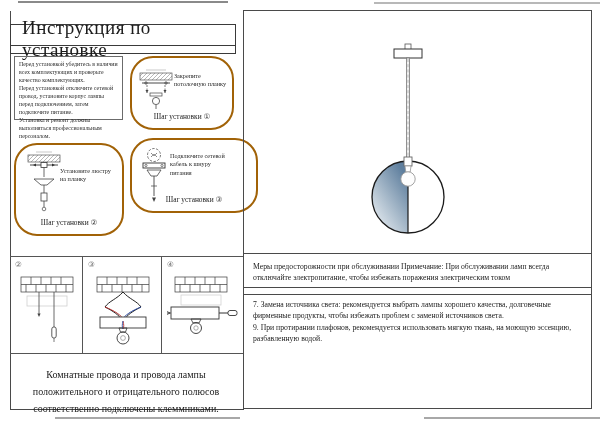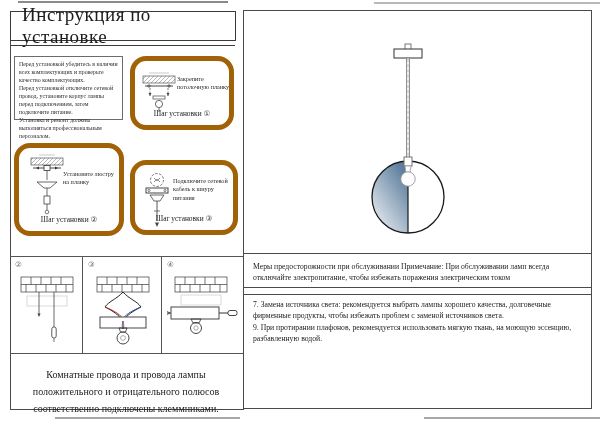--- a/index.html
+++ b/index.html
@@ -5,31 +5,31 @@
   html,body{margin:0;padding:0;background:#e8e8e8;}
   .page{
     position:relative;width:600px;height:422px;background:#ffffff;
     font-family:"Liberation Serif","DejaVu Serif",serif;color:#1c1c1c;
     overflow:hidden;
   }
   .mark{position:absolute;}
   
   .left-outline{position:absolute;left:10px;top:11px;width:233px;height:398px;
     border-left:1px solid #4a4a4a;border-bottom:1px solid #4a4a4a;}
-  .title-box{position:absolute;left:10px;top:11px;width:224px;height:28px;
+  .title-box{position:absolute;left:10px;top:24px;width:224px;height:28px;
     border:1px solid #3a3a3a;display:flex;align-items:center;}
   .title-box h1{font-size:19px;font-weight:normal;margin:0 0 0 11px;letter-spacing:0.5px;}
   .title-rule{position:absolute;left:10px;top:45px;width:225px;border-top:1px solid #3a3a3a;}
   .intro-box{position:absolute;left:14px;top:56px;width:109px;height:64px;
     border:1px solid #6b6b6b;padding:4px 4px;box-sizing:border-box;}
   .intro-box p{margin:0 0 1px 0;font-size:5.9px;line-height:1.32;color:#2e2e2e;}
-  .step-box{position:absolute;border:5px solid #a16207;border-radius:16px;box-sizing:border-box;}
+  .step-box{position:absolute;border:2px solid #a16207;border-radius:23px;box-sizing:border-box;}
   .sb1{left:130px;top:56px;width:104px;height:74px;}
   .sb2{left:14px;top:143px;width:110px;height:93px;}
-  .sb3{left:130px;top:160px;width:108px;height:75px;}
+  .sb3{left:130px;top:138px;width:128px;height:75px;}
   .step-caption{position:absolute;font-size:6.2px;line-height:1.35;color:#2a2a2a;}
   .sb1 .step-caption{left:42px;top:14px;width:56px;}
   .sb2 .step-caption{left:44px;top:22px;width:58px;}
   .sb3 .step-caption{left:38px;top:12px;width:60px;}
   .step-label{position:absolute;bottom:7px;left:0;right:0;text-align:center;font-size:7.4px;color:#222;}
   .step-num{font-family:"DejaVu Sans",sans-serif;font-size:7.6px;color:#333;}
   .step-diagram{position:absolute;}
   .panels{position:absolute;left:10px;top:256px;width:233px;height:98px;
     border-top:1px solid #555;border-bottom:1px solid #555;display:flex;box-sizing:border-box;}
   .panel{position:relative;height:100%;box-sizing:border-box;}

